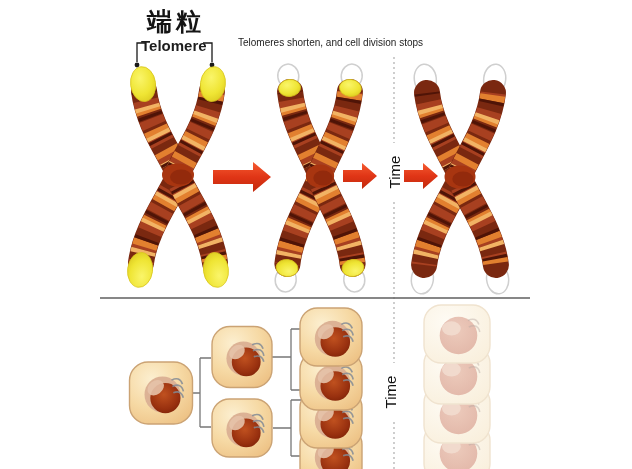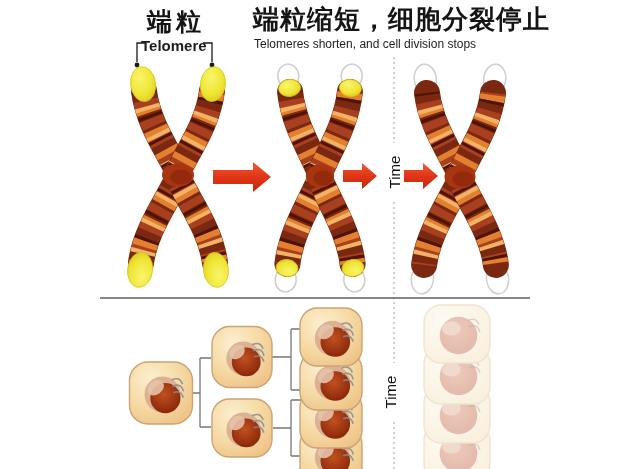--- a/index.html
+++ b/index.html
@@ -4,21 +4,21 @@
 <style>
   html,body{margin:0;padding:0;background:#fff;}
   #canvas{position:relative;width:562px;height:469px;background:#fff;overflow:hidden;
           font-family:"Liberation Sans",sans-serif;}
   #diagram-svg{position:absolute;left:0;top:0;}
   .zh{position:absolute;font-family:"Liberation Serif","DejaVu Serif",serif;font-weight:700;color:#141414;white-space:nowrap;}
   #zh-left{left:147px;top:5px;font-size:25px;letter-spacing:4px;}
   #zh-right{left:253px;top:2px;font-size:26px;letter-spacing:1px;}
   .en{position:absolute;font-family:"Liberation Sans",sans-serif;color:#1d1d1d;white-space:nowrap;}
   #en-left{left:141px;top:37px;font-size:15px;font-weight:bold;}
-  #en-right{left:254px;top:37px;font-size:12px;text-align:center;}
+  #en-right{left:238px;top:37px;font-size:10px;text-align:center;}
   .time{position:absolute;width:58px;height:18px;line-height:18px;text-align:center;
         font-size:15px;color:#111;background:#fff;
         transform:translate(-50%,-50%) rotate(-90deg);}
   #time-top{left:395px;top:172px;}
   #time-bottom{left:391px;top:392px;}
 </style>
 </head>
 <body>
 
 <div id="canvas">
@@ -229,18 +229,17 @@
           <circle cx="458.5" cy="335.5" r="18.8" fill="url(#gNucF)" opacity="0.75"></circle>
           <ellipse cx="451.4" cy="328.4" rx="9.4" ry="7.1" fill="#F2DED2" opacity="0.8"></ellipse>
           <path d="M 467.9 320.5 q 8 -4 11 4 M 468.8 327 q 9 -4 11 5" fill="none" stroke="#B9A9A2" stroke-width="1.5" opacity="0.45"></path>
         </g>
       </g>
     </svg>
 
   <div class="zh" id="zh-left">端粒</div>
   <div class="en" id="en-left">Telomere</div>
 
-  <div class="zh" id="zh-right">端粒缩短，细胞分裂停止</div>
   <div class="en" id="en-right">Telomeres shorten, and cell division stops</div>
 
   <div class="time" id="time-top">Time</div>
   <div class="time" id="time-bottom">Time</div>
 </div>
 
 </body></html>

